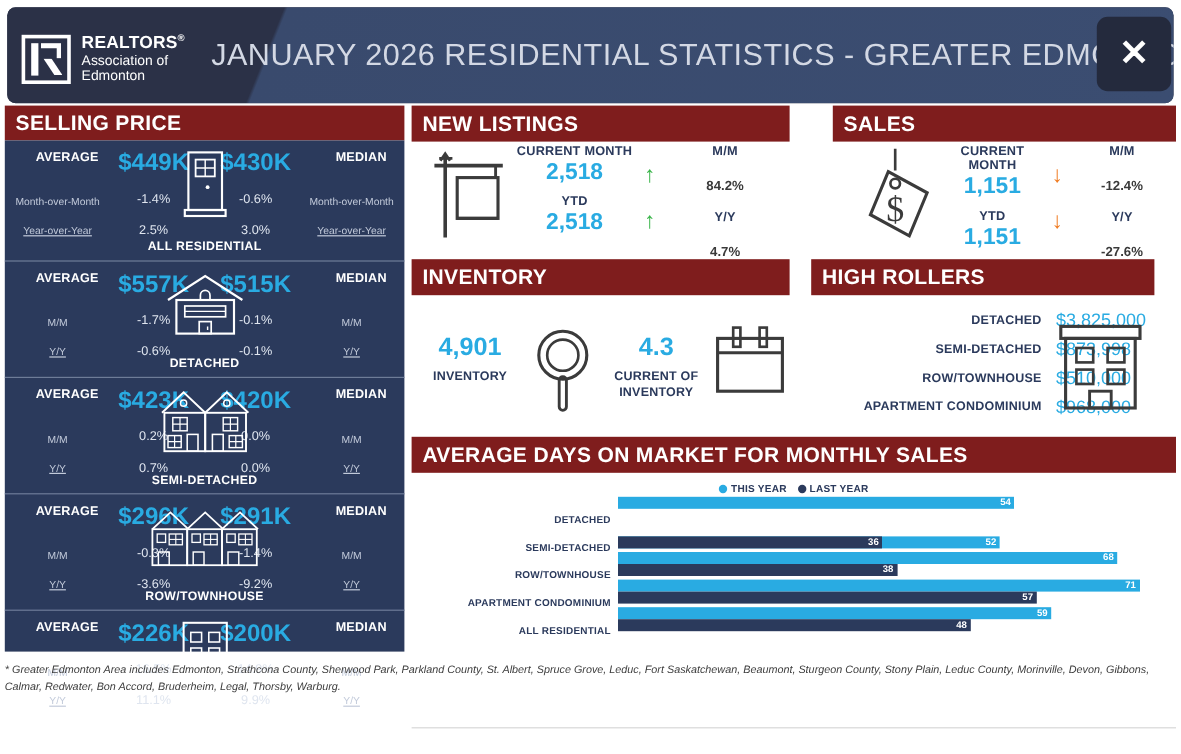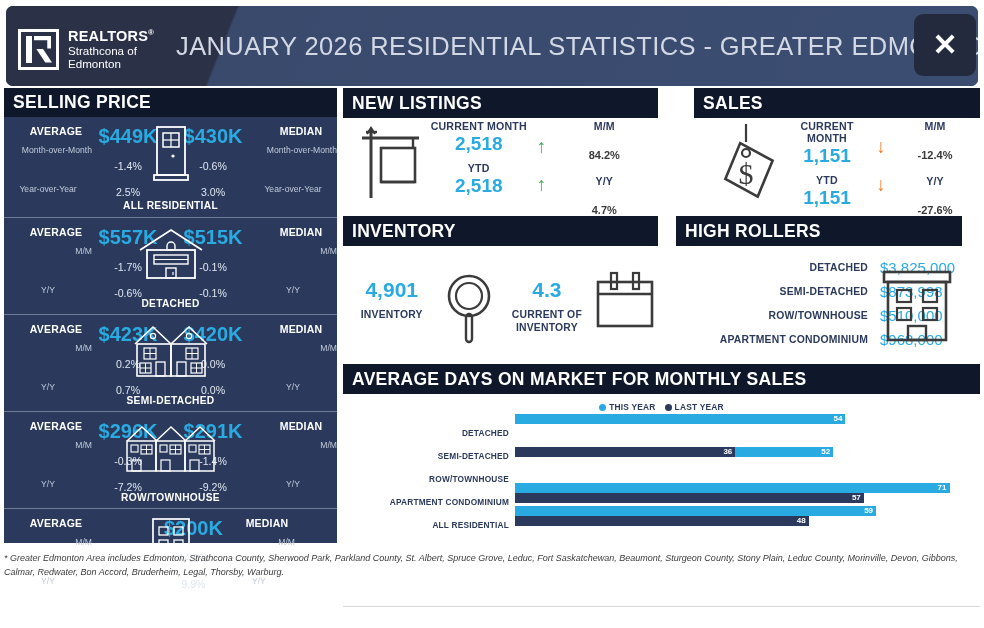--- a/index.html
+++ b/index.html
@@ -56,21 +56,21 @@
   .close-btn {
     position: absolute; right: 8px; top: 14px; width: 62px; height: 62px;
     background: #242a3d; border-radius: 9px;
     display: flex; align-items: center; justify-content: center;
     color: #fff; font-size: 30px; font-weight: 700; line-height: 1;
     cursor: pointer;
   }
 
   
   .bar {
-    background: #0f172a; color: #fff;
+    background: #7f1d1d; color: #fff;
     font-size: 17.5px; font-weight: 700; letter-spacing: .3px;
     display: flex; align-items: center; padding-left: 9px;
   }
 
   
   .selling {
     position: absolute; left: 4px; top: 88px; width: 333px; height: 455px;
   }
   .selling .bar { height: 29px; width: 100%; }
   .selling-body {
@@ -81,22 +81,22 @@
   .sp-grid {
     position: absolute; inset: 0;
     display: grid;
     grid-template-columns: 88px 72px 1fr 72px 88px;
     align-items: start;
   }
   .sp-col { padding-top: 8px; }
   .sp-lbl { font-size: 10.5px; font-weight: 700; color: #fff; text-align: center; letter-spacing:.2px;margin-left:16px;}
   .sp-val { font-size: 20px; font-weight: 700; color: #29abe2; text-align: center; }
   .sp-sub { font-size: 8.6px; color: #c2cada; text-align: center; }
-  .sp-sub.r1 { margin-top: 8px; text-align: right; }
-  .sp-sub.r2 { margin-top: 29px; }
+  .sp-sub.r1 { margin-top: 26px; }
+  .sp-sub.r2 { margin-top: 14px; text-decoration: underline; }
   .sp-num { font-size: 10.6px; color: #dfe5ef; text-align: center; }
   .sp-num.r1 { margin-top: 12px; }
   .sp-num.r2 { margin-top: 14px; }
   .sp-icon {
     position:absolute; left:50%; transform: translateX(-50%); top: 4px;
     width: 96px; height: 66px; display:flex; align-items:center; justify-content:center;
   }
   .sp-cat {
     position: absolute; left: 0; right: 0; bottom: 5px;
     text-align: center; color: #fff; font-size: 10.2px; font-weight: 700; letter-spacing:.3px;
@@ -180,21 +180,21 @@
 <div class="page">
 
   <div class="header">
     <div class="header-wedge"></div>
     <div class="logo-wrap">
       <div class="logo-mark">
         <div class="logo-leg"></div>
       </div>
       <div class="logo-text">
         <div class="l1"><span>REALTORS</span><sup>®</sup></div>
-        <div class="l2">Strathcona of</div>
+        <div class="l2">Association of</div>
         <div class="l3">Edmonton</div>
       </div>
     </div>
     <div class="header-title">
       <span>JANUARY 2026 RESIDENTIAL STATISTICS - GREATER EDMONTON AREA</span>
     </div>
   </div>
   <div class="close-btn">
     <span>✕</span>
   </div>
@@ -332,21 +332,21 @@
       <div class="sp-block">
         <div class="sp-grid">
           <div class="sp-col">
             <div class="sp-lbl">AVERAGE</div>
             <div class="sp-sub r1">M/M</div>
             <div class="sp-sub r2">Y/Y</div>
           </div>
           <div class="sp-col">
             <div class="sp-val">$296K</div>
             <div class="sp-num r1">-0.3%</div>
-            <div class="sp-num r2">-7.2%</div>
+            <div class="sp-num r2">-3.6%</div>
           </div>
           <div class="sp-col"></div>
           <div class="sp-col">
             <div class="sp-val">$291K</div>
             <div class="sp-num r1">-1.4%</div>
             <div class="sp-num r2">-9.2%</div>
           </div>
           <div class="sp-col">
             <div class="sp-lbl">MEDIAN</div>
             <div class="sp-sub r1">M/M</div>
@@ -381,20 +381,25 @@
         <div class="sp-cat">ROW/TOWNHOUSE</div>
       </div>
 
       <div class="sp-block">
         <div class="sp-grid">
           <div class="sp-col">
             <div class="sp-lbl">AVERAGE</div>
             <div class="sp-sub r1">M/M</div>
             <div class="sp-sub r2">Y/Y</div>
           </div>
+          <div class="sp-col">
+            <div class="sp-val">$226K</div>
+            <div class="sp-num r1">16.5%</div>
+            <div class="sp-num r2">11.1%</div>
+          </div>
           <div class="sp-col"></div>
           <div class="sp-col">
             <div class="sp-val">$200K</div>
             <div class="sp-num r1">14.9%</div>
             <div class="sp-num r2">9.9%</div>
           </div>
           <div class="sp-col">
             <div class="sp-lbl">MEDIAN</div>
             <div class="sp-sub r1">M/M</div>
             <div class="sp-sub r2">Y/Y</div>
@@ -584,20 +589,32 @@
               </div>
               <div class="bar-row">
                 <div class="bar-fill ly" style="width: 48%;">
                   <span class="bar-num">36</span>
                 </div>
               </div>
             </div>
           </div>
           <div class="crow">
             <div class="crow-lbl">ROW/TOWNHOUSE</div>
+            <div class="crow-bars">
+              <div class="bar-row">
+                <div class="bar-fill ty" style="width: 90.6667%;">
+                  <span class="bar-num">68</span>
+                </div>
+              </div>
+              <div class="bar-row">
+                <div class="bar-fill ly" style="width: 50.6667%;">
+                  <span class="bar-num">38</span>
+                </div>
+              </div>
+            </div>
           </div>
           <div class="crow">
             <div class="crow-lbl">APARTMENT CONDOMINIUM</div>
             <div class="crow-bars">
               <div class="bar-row">
                 <div class="bar-fill ty" style="width: 94.6667%;">
                   <span class="bar-num">71</span>
                 </div>
               </div>
               <div class="bar-row">

